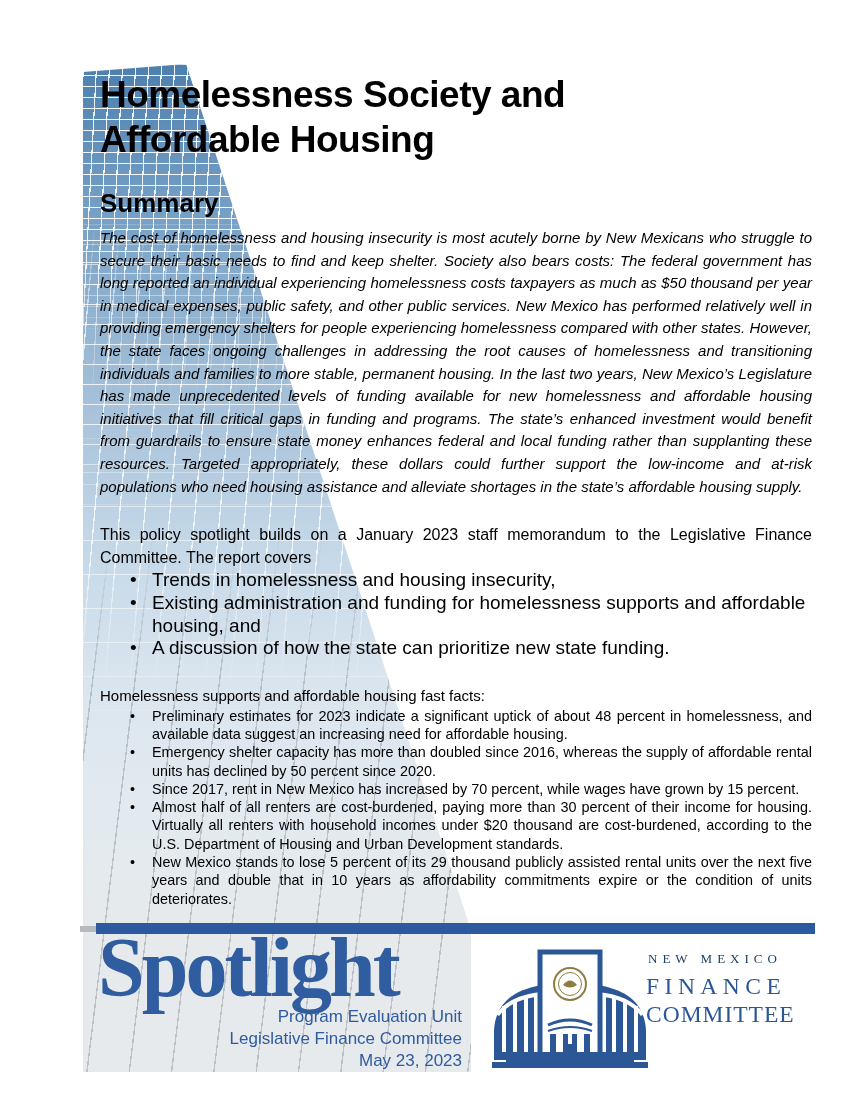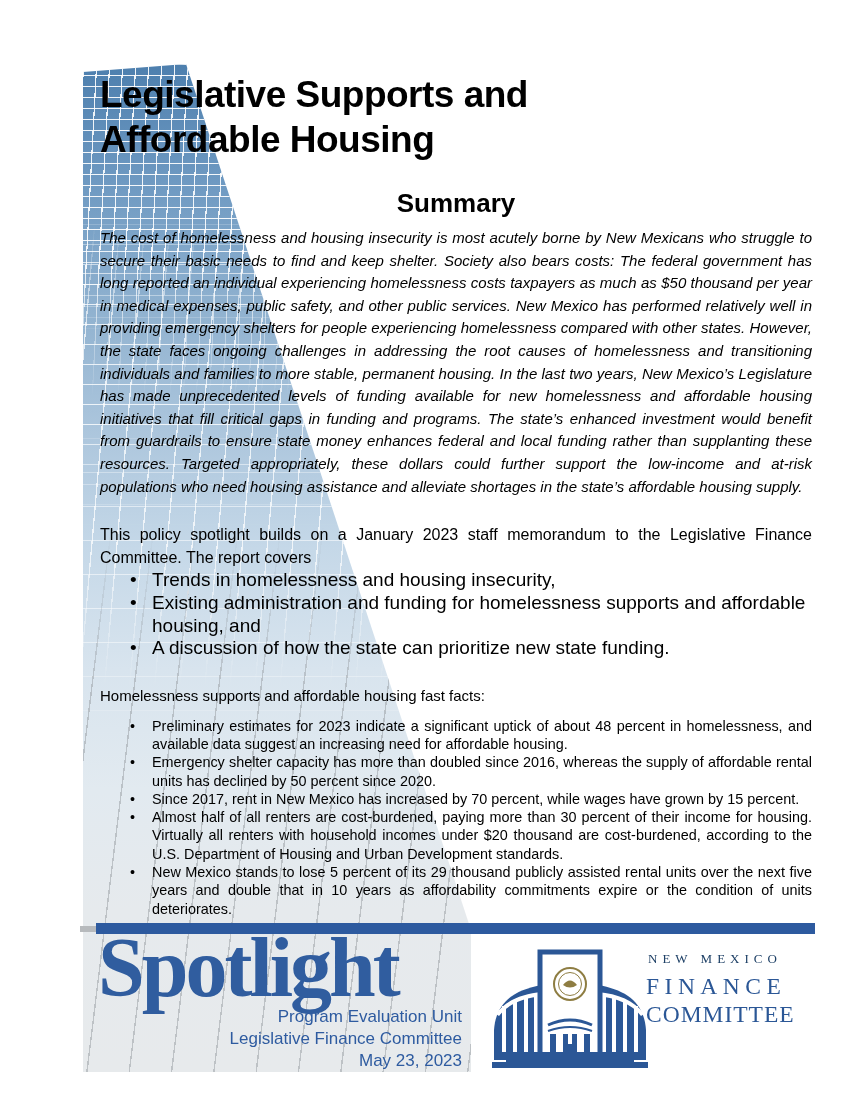--- a/index.html
+++ b/index.html
@@ -34,30 +34,30 @@
   .wv2{background:repeating-linear-gradient(95deg, rgba(255,255,255,.75) 0 1.3px, transparent 1.3px 25px);
        -webkit-mask:linear-gradient(to bottom,transparent 16%,#000 26% 48%,transparent 62%);
                mask:linear-gradient(to bottom,transparent 16%,#000 26% 48%,transparent 62%);}
   .wv3{background:repeating-linear-gradient(97deg, rgba(148,153,158,.5) 0 1.4px, transparent 1.4px 42px);
        -webkit-mask:linear-gradient(to bottom,transparent 46%,#000 62% 100%);
                mask:linear-gradient(to bottom,transparent 46%,#000 62% 100%);}
 
   
   .content{position:absolute;left:100px;top:64px;width:712px;color:#000;}
   h1{margin:8px 0 0 0;font-size:37px;line-height:45px;font-weight:bold;letter-spacing:-.5px;color:#000;}
-  h2{margin:26px 0 0 0;font-size:26px;line-height:31px;font-weight:bold;text-align:center;}
+  h2{margin:26px 0 0 0;font-size:26px;line-height:31px;font-weight:bold;}
   p{margin:0;}
   .summary-p{margin-top:8px;font-size:15px;line-height:22.6px;text-align:justify;font-style:italic;}
   .intro-p{margin-top:26px;font-size:16px;line-height:22.6px;text-align:justify;}
   ul.bullets{margin:0;padding:0 0 0 30px;list-style:none;}
   ul.bullets li{position:relative;padding-left:22px;}
   ul.bullets li::before{content:"\2022";position:absolute;left:0;top:0;}
   ul.lh-wide li{font-size:19px;line-height:22.6px;}
   .fastintro{margin-top:26px;font-size:15px;line-height:19px;}
-  ul.lh-tight{margin-top:12px;}
+  ul.lh-tight{margin-top:2px;}
   ul.lh-tight li{font-size:14.4px;line-height:18.3px;text-align:justify;}
 
   
   .bar-grey{position:absolute;left:80px;top:926px;width:18px;height:6px;background:#b7babd;}
   .bar-blue{position:absolute;left:96px;top:923px;width:719px;height:11px;background:#2d5a9f;}
   .wordmark{
     position:absolute;left:98px;top:926px;
     font-family:"Liberation Serif", serif;font-weight:bold;
     font-size:84px;line-height:84px;letter-spacing:-3px;color:#305d9f;text-align:right;
   }
@@ -81,21 +81,21 @@
   <div class="building">
     <div class="wh1"></div>
     <div class="wh2"></div>
     <div class="wh3"></div>
     <div class="wv1"></div>
     <div class="wv2"></div>
     <div class="wv3"></div>
   </div>
 
   <main class="content">
-    <h1><span>Legislative Supports and</span><br><span>Affordable Housing</span></h1>
+    <h1><span>Homelessness Society and</span><br><span>Affordable Housing</span></h1>
 
     <h2>Summary</h2>
     <p class="summary-p">The cost of homelessness and housing insecurity is most acutely borne by New Mexicans who struggle to secure their basic needs to find and keep shelter. Society also bears costs: The federal government has long reported an individual experiencing homelessness costs taxpayers as much as $50 thousand per year in medical expenses, public safety, and other public services. New Mexico has performed relatively well in providing emergency shelters for people experiencing homelessness compared with other states. However, the state faces ongoing challenges in addressing the root causes of homelessness and transitioning individuals and families to more stable, permanent housing. In the last two years, New Mexico’s Legislature has made unprecedented levels of funding available for new homelessness and affordable housing initiatives that fill critical gaps in funding and programs. The state’s enhanced investment would benefit from guardrails to ensure state money enhances federal and local funding rather than supplanting these resources. Targeted appropriately, these dollars could further support the low-income and at-risk populations who need housing assistance and alleviate shortages in the state’s affordable housing supply.</p>
 
     <p class="intro-p">This policy spotlight builds on a January 2023 staff memorandum to the Legislative Finance Committee. The report covers</p>
     <ul class="bullets lh-wide">
 
     <li><span>Trends in homelessness and housing insecurity,</span></li>
         <li><span>Existing administration and funding for homelessness supports and affordable housing, and</span></li>
         <li><span>A discussion of how the state can prioritize new state funding.</span></li>

